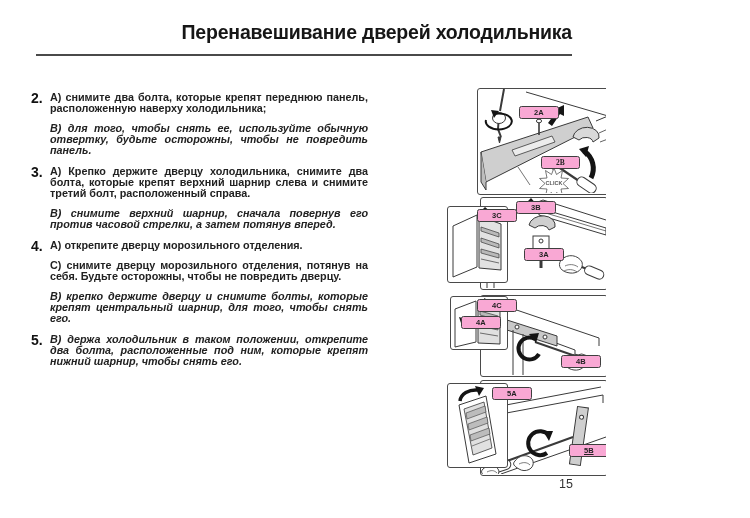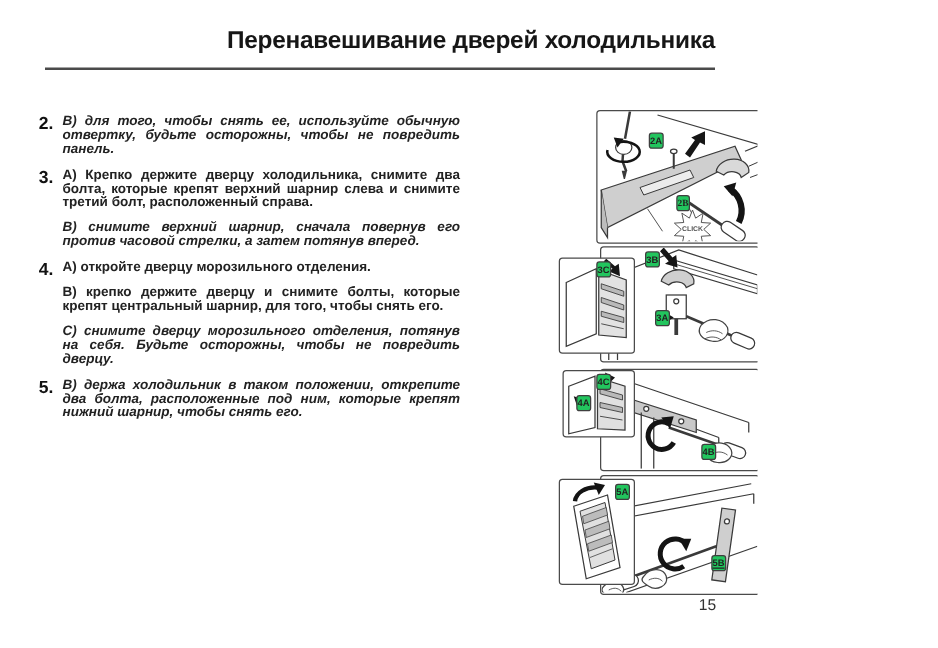--- a/index.html
+++ b/index.html
@@ -23,48 +23,49 @@
          box-sizing:border-box;z-index:3;overflow:hidden;}
   svg{display:block;}
   
   .stepbox{position:absolute;width:17px;height:19px;background:#fff;border:1.5px solid #4a4a4a;
            border-radius:3px;box-sizing:border-box;text-align:center;
            font-size:11px;font-weight:bold;line-height:16px;color:#222;z-index:4;}
   .letterbox{position:absolute;width:15px;height:14px;background:#8d8d8d;border:1px solid #6f6f6f;
              border-radius:2.5px;box-sizing:border-box;text-align:center;
              font-size:9.5px;font-weight:bold;line-height:12px;color:#fff;z-index:4;}
   
-  .lbl{position:absolute;background:#22c55e;border:1px solid #3f3f3f;border-radius:2.5px;
-       font-size:7.5px;font-weight:bold;line-height:9px;padding:1px 0;color:#222;z-index:5;}
+  .lbl{position:absolute;background:#f9a8d4;border:1px solid #3f3f3f;border-radius:2.5px;
+       font-size:7.5px;font-weight:bold;line-height:9px;padding:1px 14px;color:#222;z-index:5;}
   .click-text{font:bold 5.5px "Liberation Sans",sans-serif;fill:#555;}
   .pagenum{position:absolute;top:477px;right:33px;font-size:12.5px;color:#333;}
 </style>
 </head>
 <body>
 
 <div class="page">
 
   <div class="title">Перенавешивание дверей холодильника</div>
   <div class="rule"></div>
 
   <div class="text-col">
     <div class="step">
       <span class="num">2.</span>
+      <p class="para">А) снимите два болта, которые крепят переднюю панель, расположенную наверху холодильника;</p>
       <p class="para">В) для того, чтобы снять ее, используйте обычную отвертку, будьте осторожны, чтобы не повредить панель.</p>
     </div>
     <div class="step">
       <span class="num">3.</span>
       <p class="para">А) Крепко держите дверцу холодильника, снимите два болта, которые крепят верхний шарнир слева и снимите третий болт, расположенный справа.</p>
       <p class="para">В) снимите верхний шарнир, сначала повернув его против часовой стрелки, а затем потянув вперед.</p>
     </div>
     <div class="step">
       <span class="num">4.</span>
-      <p class="para">А) откройте дверцу морозильного отделения.</p>
+      <p class="para">А) открепите дверцу морозильного отделения.</p>
+      <p class="para">С) снимите дверцу морозильного отделения, потянув на себя. Будьте осторожны, чтобы не повредить дверцу.</p>
       <p class="para">В) крепко держите дверцу и снимите болты, которые крепят центральный шарнир, для того, чтобы снять его.</p>
-      <p class="para">С) снимите дверцу морозильного отделения, потянув на себя. Будьте осторожны, чтобы не повредить дверцу.</p>
     </div>
     <div class="step">
       <span class="num">5.</span>
       <p class="para">В) держа холодильник в таком положении, открепите два болта, расположенные под ним, которые крепят нижний шарнир, чтобы снять его.</p>
     </div>
   </div>
 
   <div class="panel" style="left:477px;top:88px;width:133px;height:107px;">
     <svg width="130" height="104" viewBox="0 0 130 104">
       <g stroke="#3a3a3a" stroke-width="1" fill="none">

